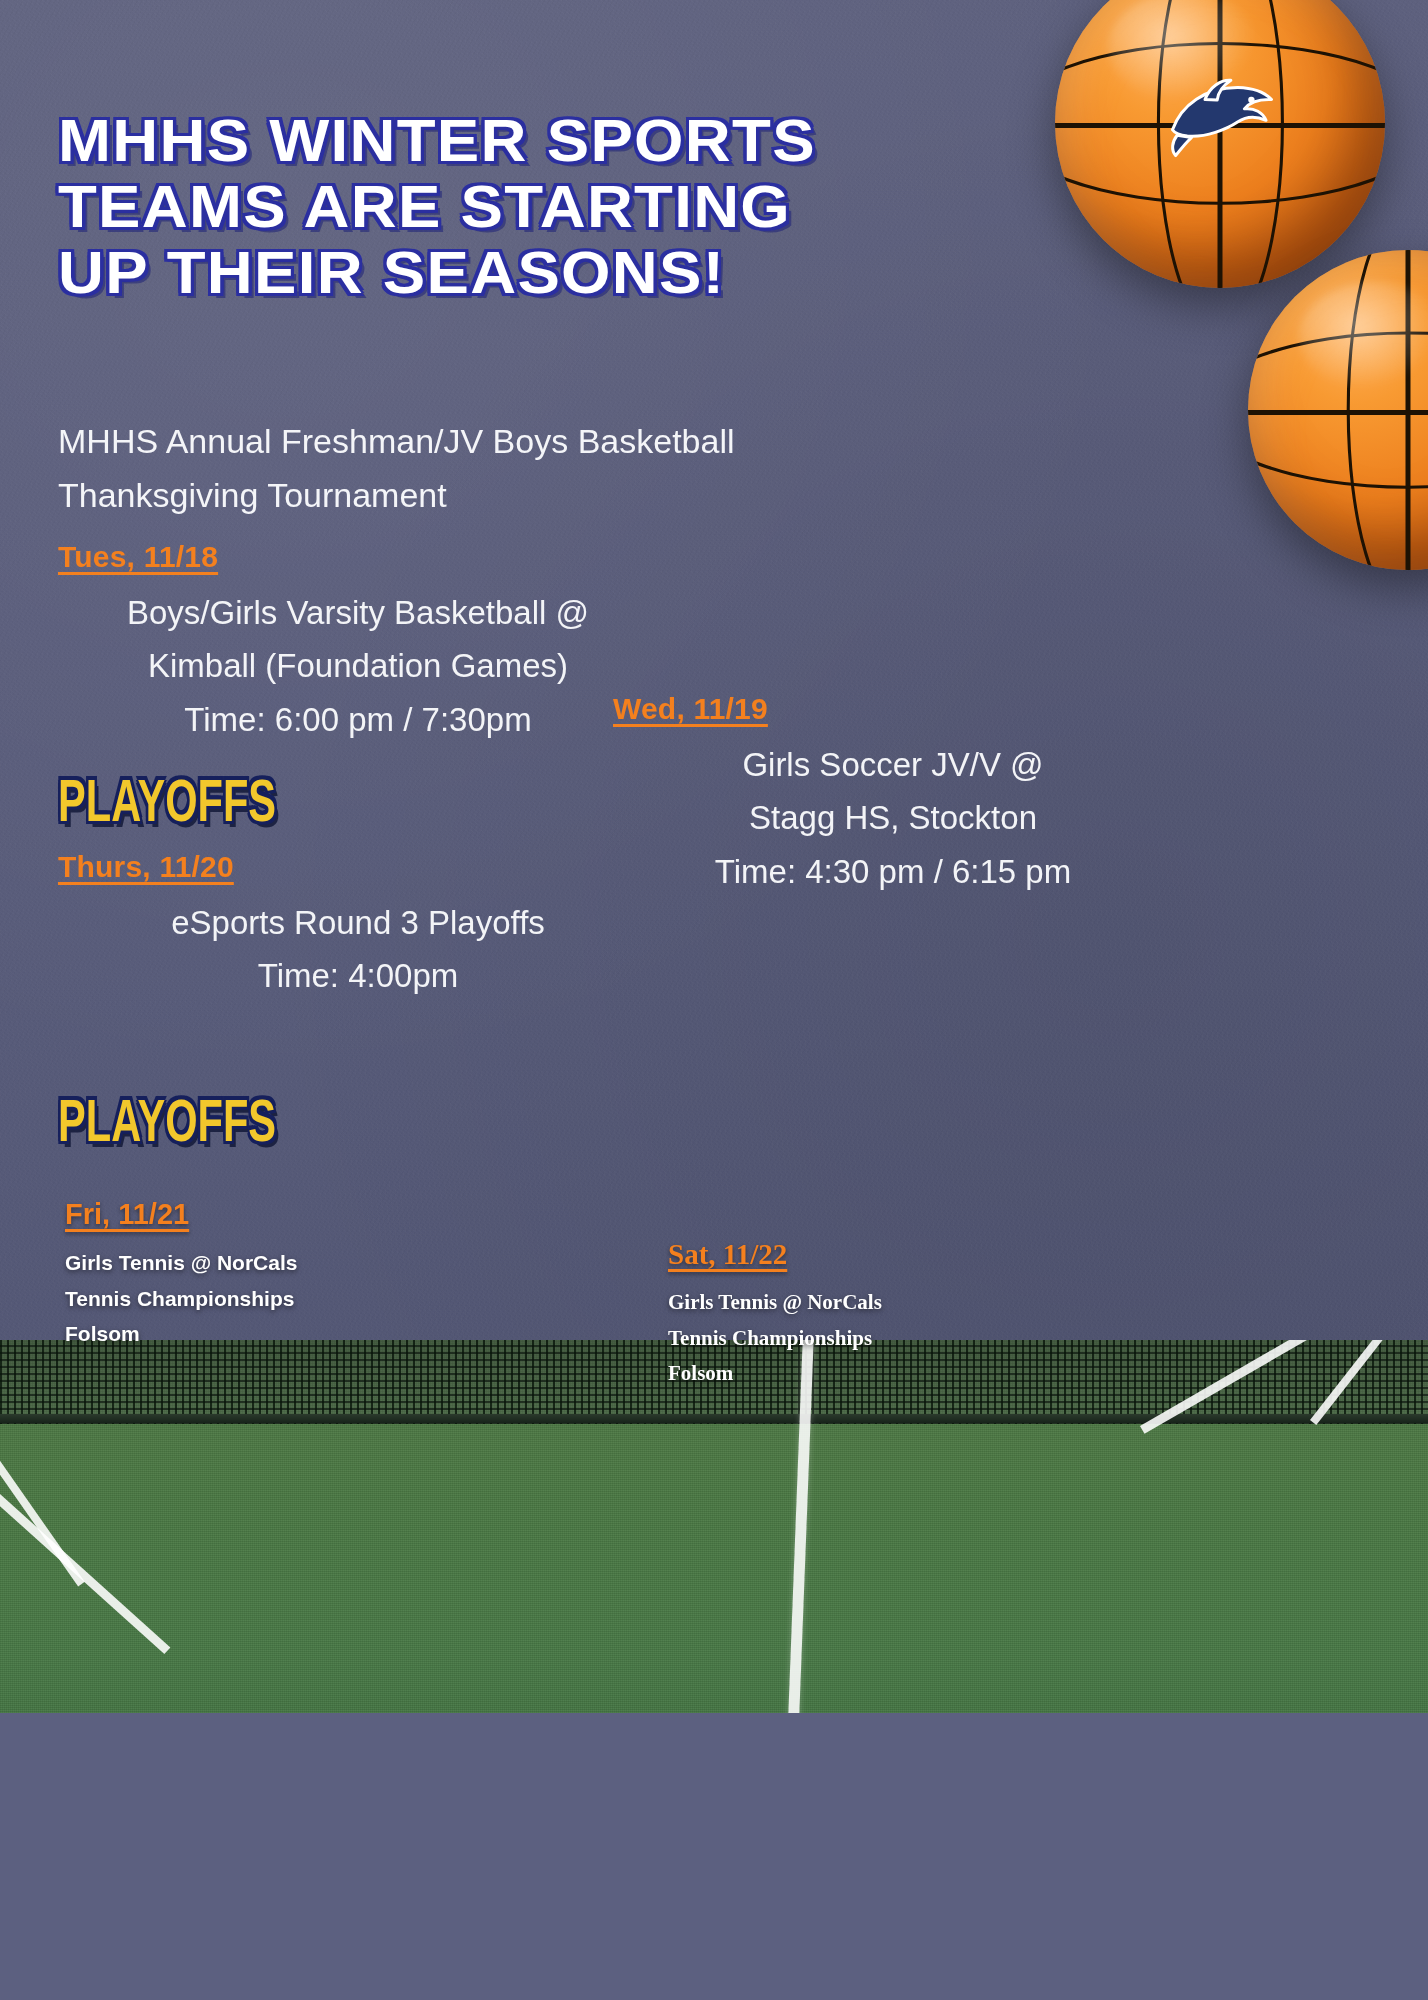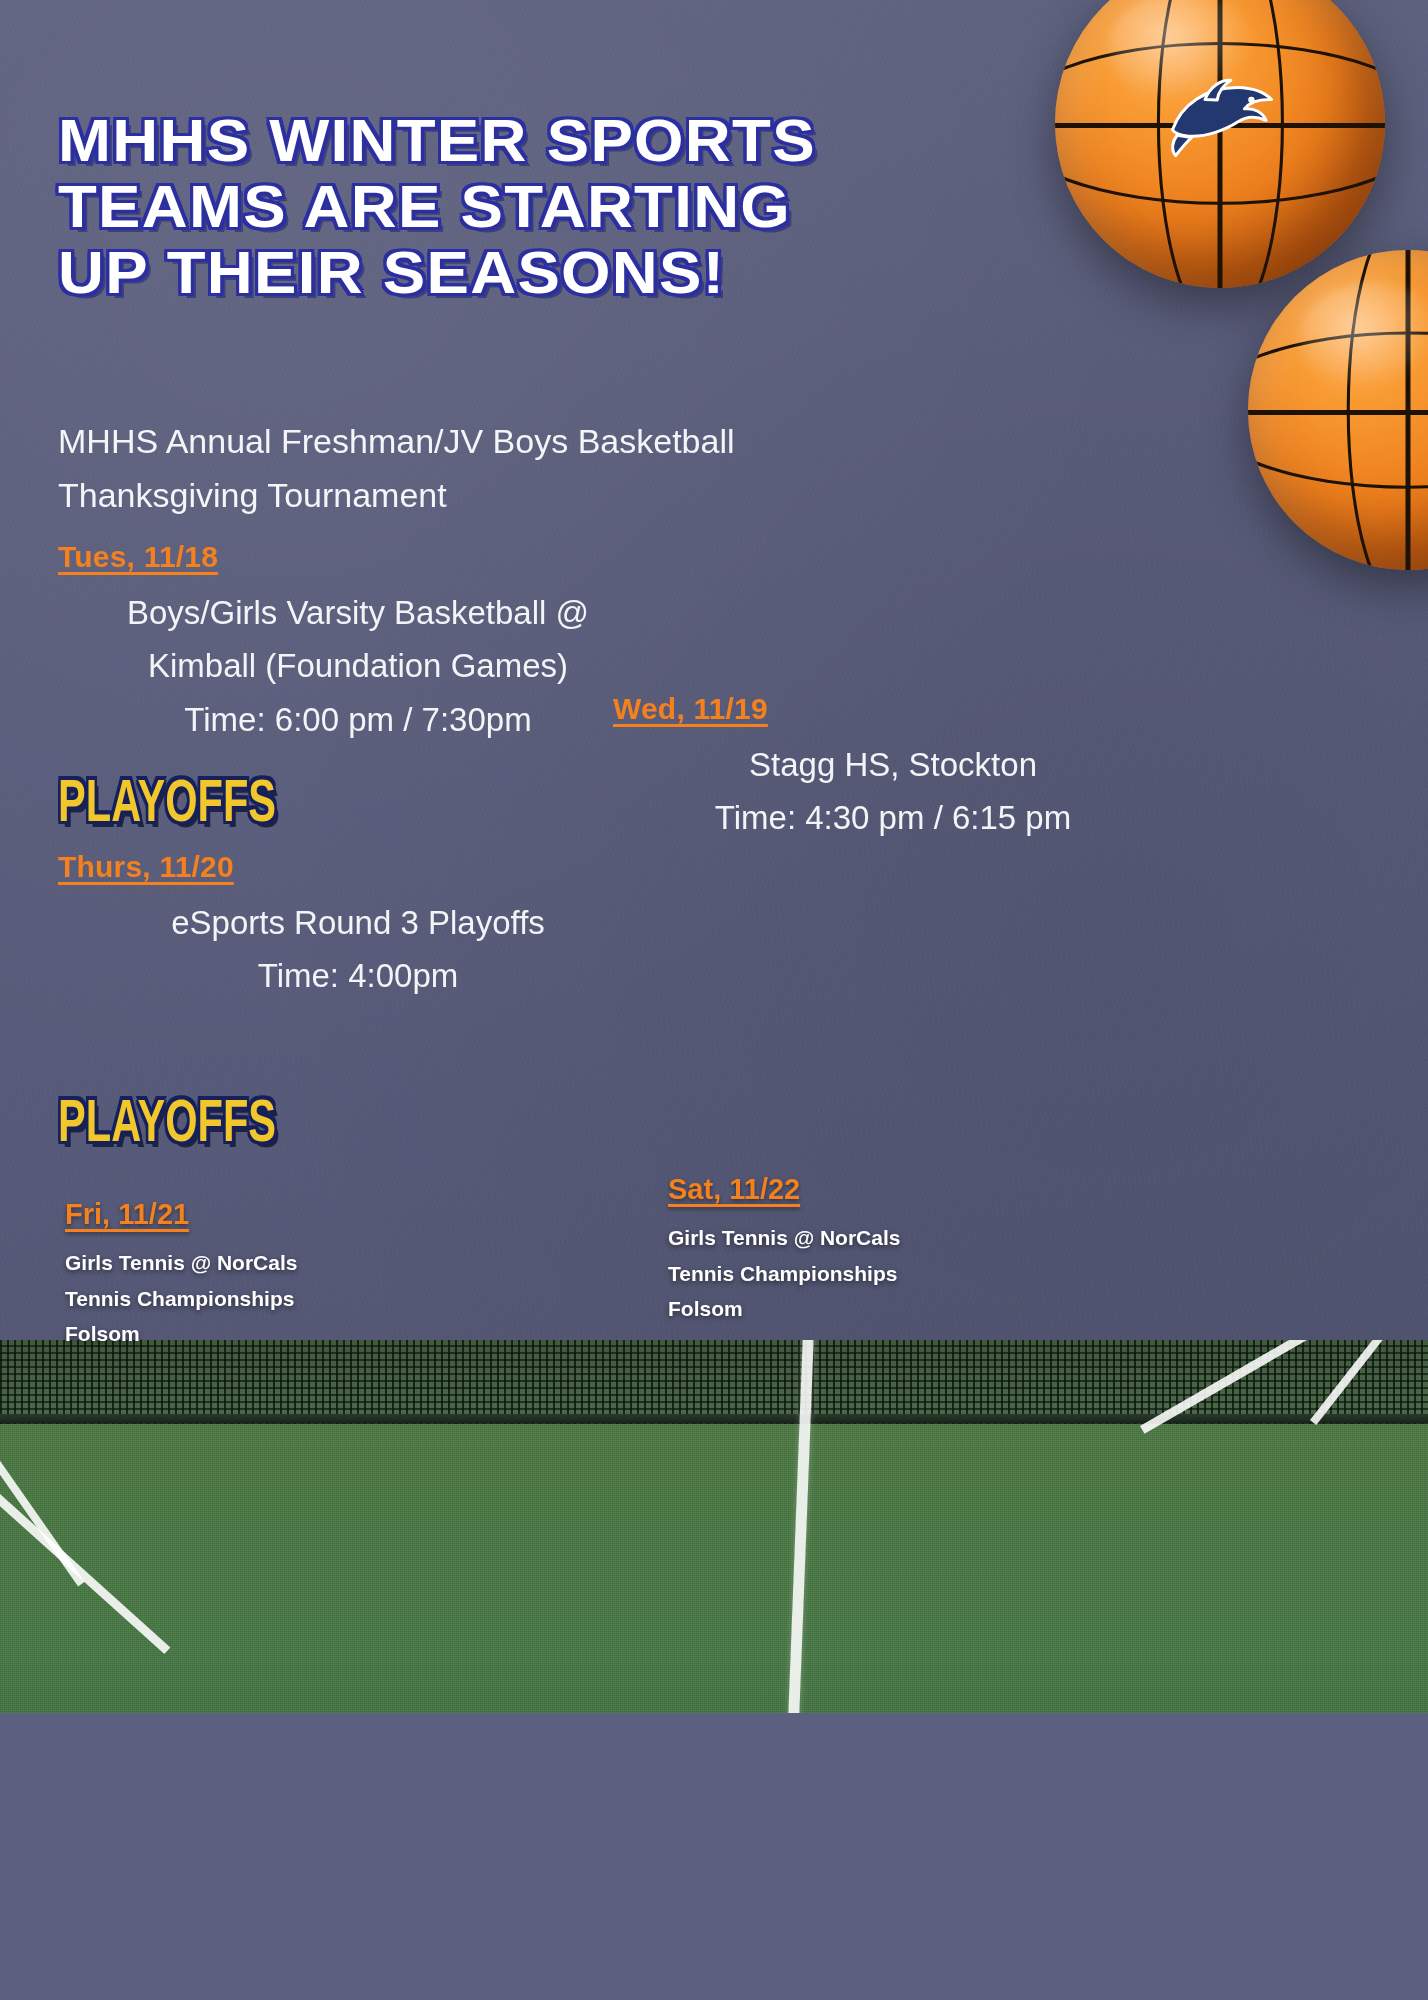--- a/index.html
+++ b/index.html
@@ -195,21 +195,21 @@
   }
   .evt-b .line {
     color:#ffffff;
     font-size:21px;
     font-weight:bold;
     line-height:1.70;
     white-space:nowrap;
     text-shadow:0 2px 5px rgba(0,0,0,.5);
   }
   #evt-fri { left:65px;  top:1198px; }
-  #evt-sat { left:668px; top:1173px; }
+  #evt-sat { left:668px; top:1238px;font-family:Liberation Serif, serif; }
 </style>
 </head>
 <body>
 
 <div class="poster">
 
   <div class="top-panel">
     <div class="grain"></div>
 
     <div class="ball" id="ball-1">
@@ -247,20 +247,21 @@
 
     <div class="evt" id="evt-tue">
       <div><span class="date">Tues, 11/18</span></div>
       <div class="line">Boys/Girls Varsity Basketball @</div>
       <div class="line">Kimball (Foundation Games)</div>
       <div class="line">Time: 6:00 pm / 7:30pm</div>
     </div>
 
     <div class="evt" id="evt-wed">
       <div><span class="date">Wed, 11/19</span></div>
+      <div class="line">Girls Soccer JV/V @</div>
       <div class="line">Stagg  HS, Stockton</div>
       <div class="line">Time: 4:30 pm / 6:15 pm</div>
     </div>
 
     <div class="playoffs" id="playoffs-top">PLAYOFFS</div>
 
     <div class="evt" id="evt-thu">
       <div><span class="date">Thurs, 11/20</span></div>
       <div class="line">eSports Round 3 Playoffs</div>
       <div class="line">Time: 4:00pm</div>

